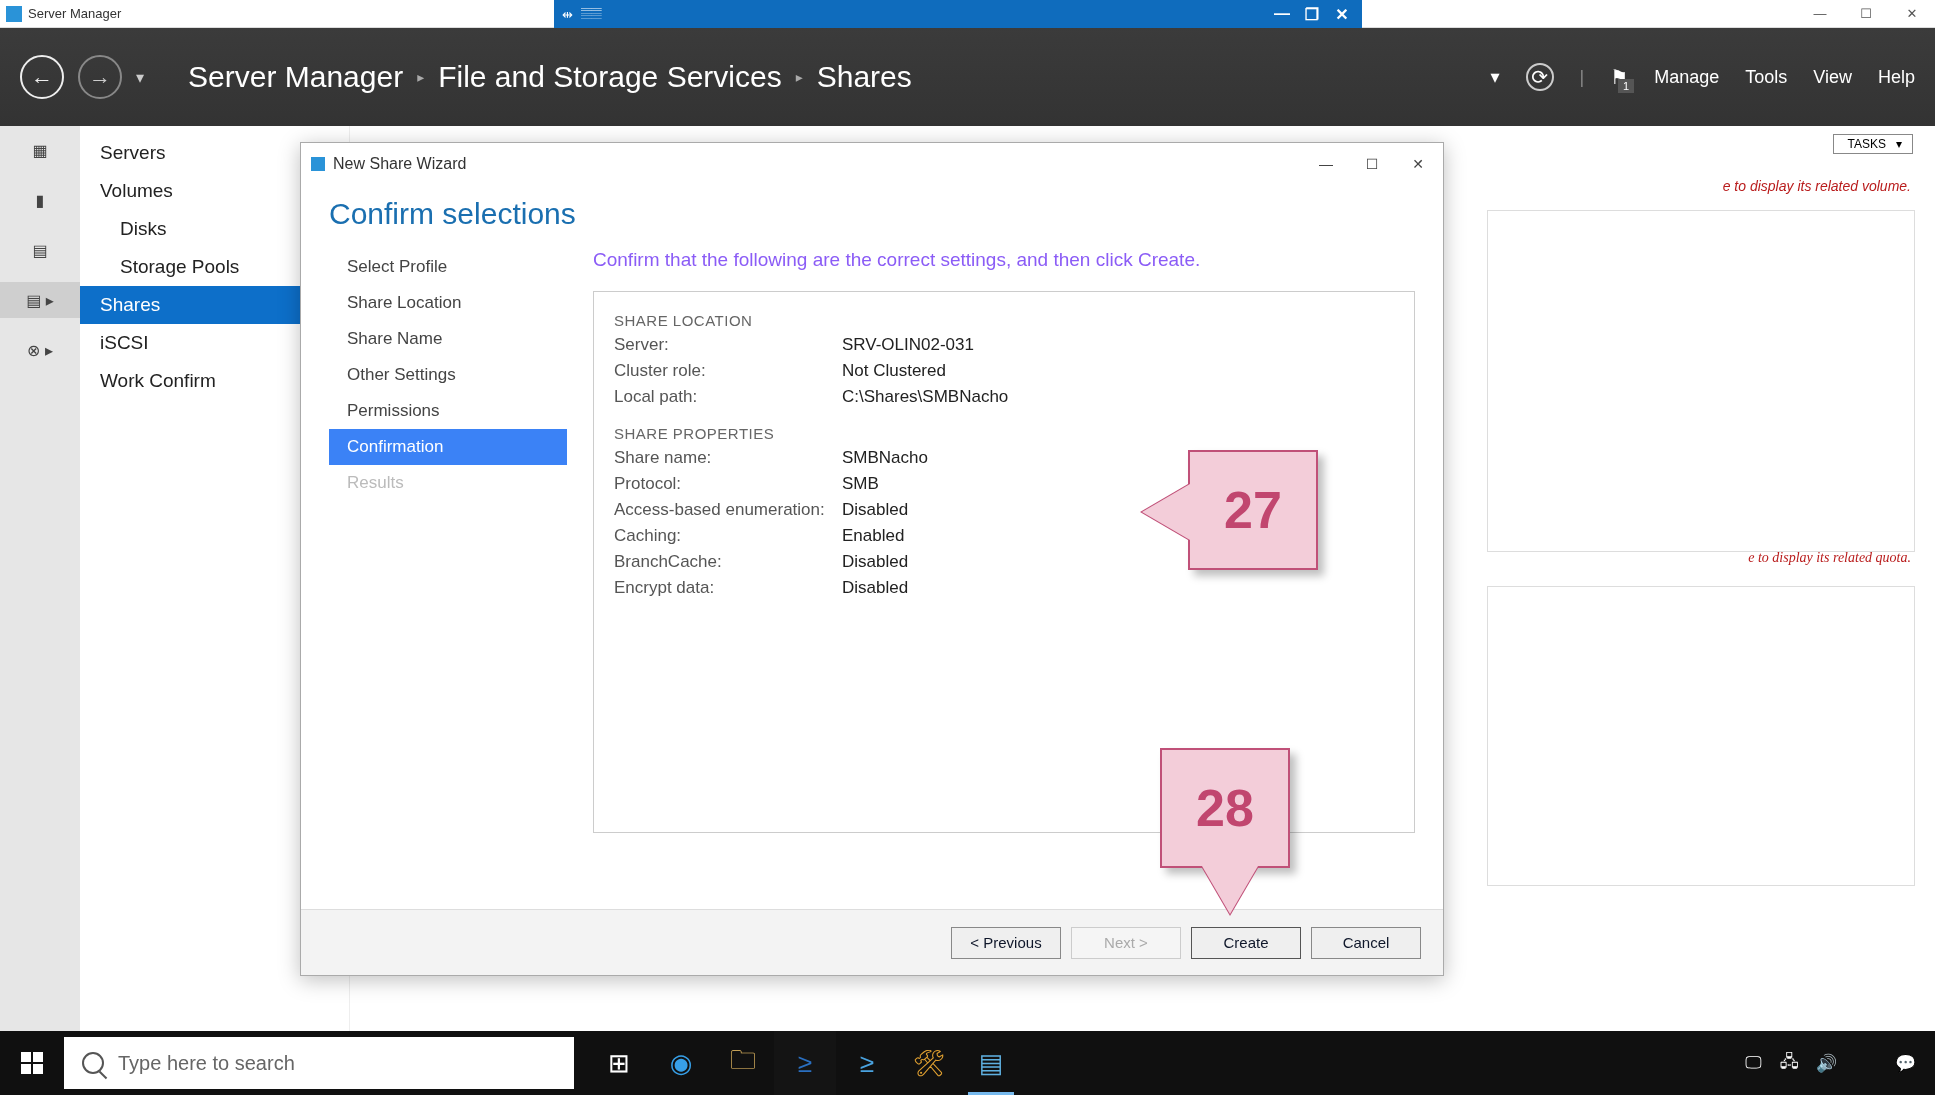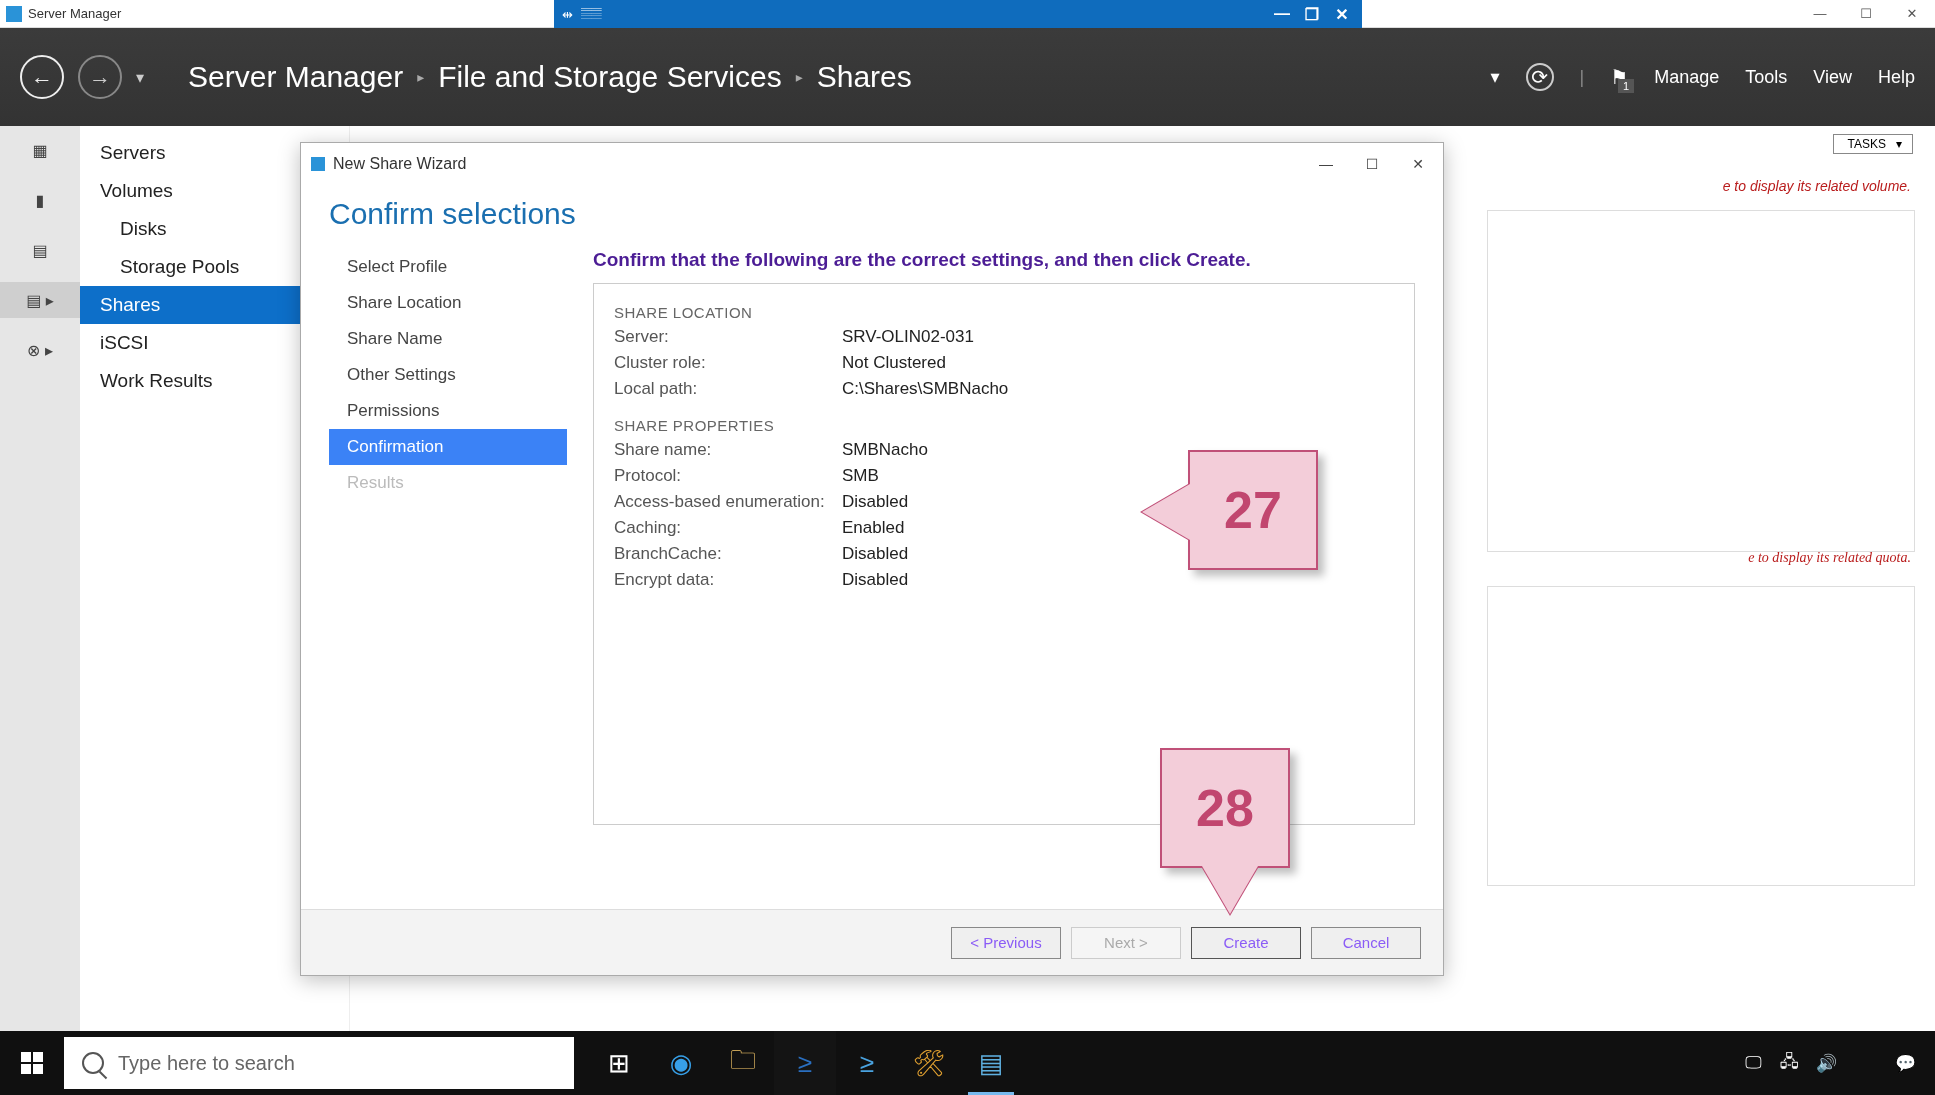--- a/index.html
+++ b/index.html
@@ -139,21 +139,21 @@
     height:600px;
   }
   .wizard-steps {
     width:238px;
     flex:none;
   }
   .wizard-steps .step { padding:8px 12px 8px 18px; font-size:17px; color:#444;}
   .wizard-steps .step.disabled { color:#bbb;}
   .wizard-steps .step.selected { background:#3b82f6; color:#fff;}
   .wizard-content { flex:1; padding-left:26px;}
-  .wizard-content .desc { font-size:19px; color:#4c1d95; margin-bottom:12px;font-weight:bold;}
+  .wizard-content .desc { font-size:19px; color:#8b5cf6; margin-bottom:20px;}
   .panel {
     border:1px solid #ccc;
     background:#fff;
     height:542px;
     padding:14px 20px;
     font-size:17px;
     color:#333;
   }
   .panel .section-h { color:#666; letter-spacing:0.5px; font-size:15px; margin-top:6px; margin-bottom:6px;}
   .panel .row { display:flex; margin-bottom:6px;}
@@ -166,21 +166,21 @@
     background:#f3f3f3;
     border-top:1px solid #ddd;
     display:flex;
     align-items:center;
     justify-content:flex-end;
     gap:10px;
     padding-right:22px;
   }
   .wizard-footer button {
     width:110px; height:32px; font-size:15px;
-    background:#efefef; border:1px solid #888; color:#8b5cf6;
+    background:#efefef; border:1px solid #888; color:#0f172a;
   }
   .wizard-footer button:disabled { color:#aaa; border-color:#ccc; background:#f5f5f5;}
   .wizard-footer button.primary { border-color:#555;}
 
   
   .callout {
     position:absolute;
     background:#f3cdd9;
     border:2px solid #c05078;
     box-shadow:6px 6px 8px rgba(0,0,0,0.25);
@@ -287,21 +287,21 @@
     <div class="ritem sel">▤ ▸</div>
     <div class="ritem">⊗ ▸</div>
   </div>
   <div class="side-nav">
     <div class="item">Servers</div>
     <div class="item">Volumes</div>
     <div class="item sub">Disks</div>
     <div class="item sub">Storage Pools</div>
     <div class="item selected">Shares</div>
     <div class="item">iSCSI</div>
-    <div class="item">Work Results</div>
+    <div class="item">Work Confirm</div>
   </div>
   <div class="content-area">
     <div class="tasks-btn">
       <span>TASKS</span>
       <span>▾</span>
     </div>
     <div class="peek-text" style="right:24px; top:52px;">e to display its related volume.</div>
     <div class="peek-text" style="right:24px; top:424px;font-family:Liberation Serif, serif;">e to display its related quota.</div>
     <div style="position:absolute; right:20px; top:84px; width:428px; height:342px; border:1px solid #ddd;"></div>
     <div style="position:absolute; right:20px; top:460px; width:428px; height:300px; border:1px solid #ddd;"></div>

